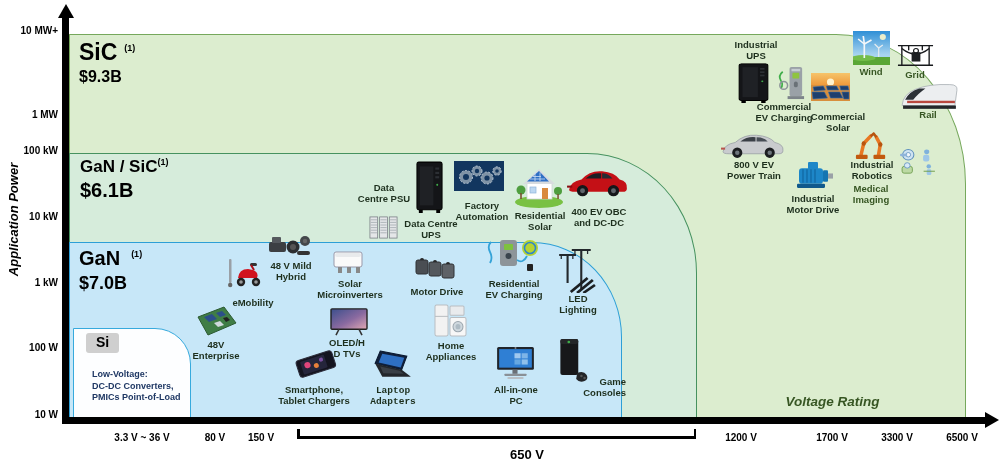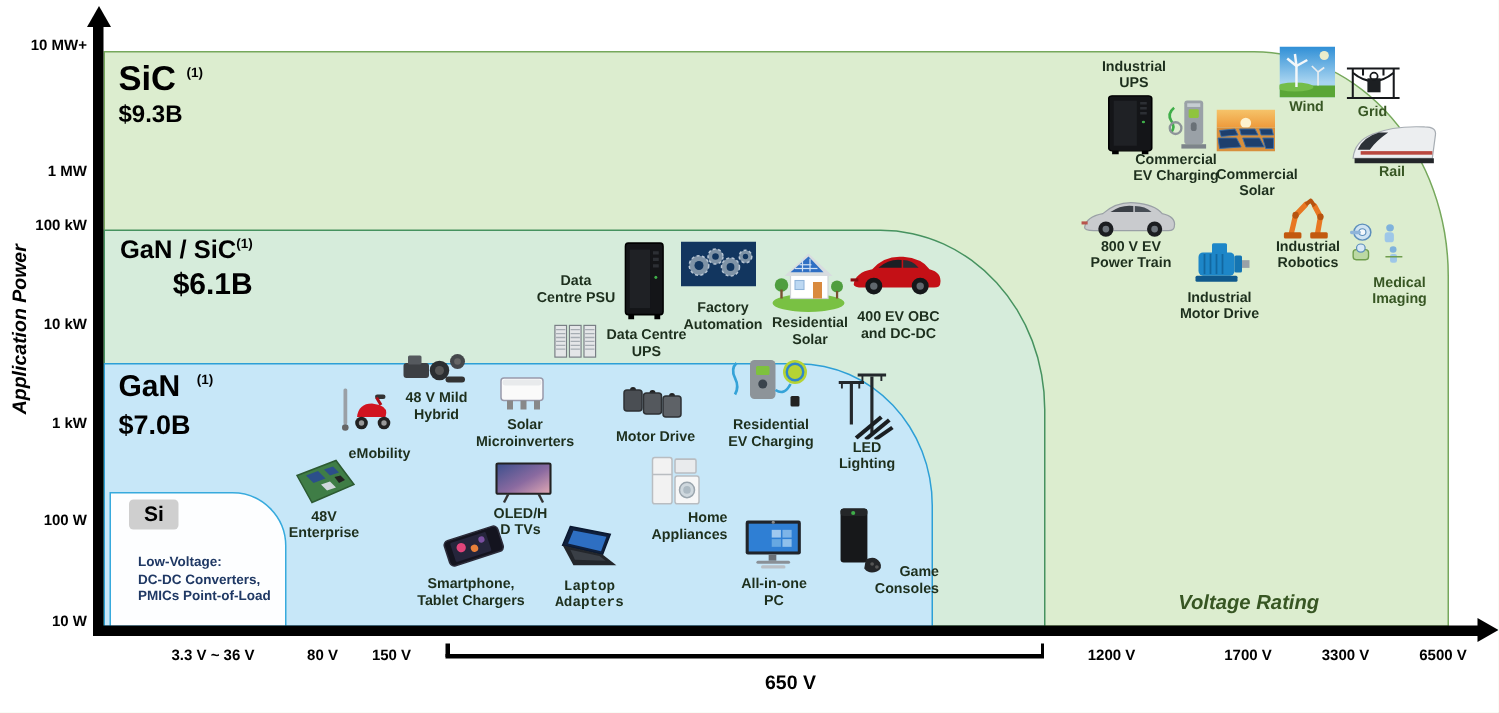--- a/index.html
+++ b/index.html
@@ -7,21 +7,21 @@
           font-family:"Liberation Sans",sans-serif;}
   
   .region{position:absolute;box-sizing:border-box;}
   .region-sic   {left:69px;top:34px;width:897px;height:384px;background:#dcedcf;border:1.6px solid #76a85c;border-top-right-radius:130px 150px;z-index:1;}
   .region-gansic{left:69px;top:153px;width:628px;height:265px;background:#d6ecdb;border:1.6px solid #46925f;border-top-right-radius:110px 120px;z-index:2;}
   .region-gan   {left:69px;top:242px;width:553px;height:176px;background:#c7e7f8;border:1.6px solid #2d9fd6;border-top-right-radius:90px 95px;z-index:3;}
   .region-si    {left:73px;top:328px;width:118px;height:90px;background:#fdfeff;border:1.6px solid #37aadd;border-top-right-radius:36px;z-index:4;}
   
   .region-label{position:absolute;z-index:6;color:#000;font-weight:bold;line-height:1.08;}
   .rl-sic{left:79px;top:40px;}   .rl-sic .rl-name{font-size:23px;}   .rl-sic .rl-value{font-size:16px;margin-top:3px;}
-  .rl-gansic{left:80px;top:158px;text-align:right;} .rl-gansic .rl-name{font-size:17px;} .rl-gansic .rl-value{font-size:20px;margin-top:4px;}
+  .rl-gansic{left:80px;top:158px;} .rl-gansic .rl-name{font-size:17px;} .rl-gansic .rl-value{font-size:20px;margin-top:4px;}
   .rl-gan{left:79px;top:248px;}  .rl-gan .rl-name{font-size:20px;}   .rl-gan .rl-value{font-size:18px;margin-top:4px;}
   .region-label sup{font-size:9px;font-weight:bold;}
   .rl-sic sup{margin-left:7px;} .rl-gan sup{margin-left:11px;}
   .si-badge{position:absolute;left:86px;top:333px;z-index:6;background:#cfcfcf;border-radius:3px;
             padding:1px 10px 3px;font-size:14px;font-weight:bold;color:#000;}
   .si-desc{position:absolute;left:92px;top:369px;z-index:6;font-size:9px;line-height:11.5px;
            font-weight:bold;color:#1f3864;white-space:pre-line;}
   
   .axis-bar{position:absolute;background:#000;z-index:7;}
   .y-axis-bar{left:62px;top:16px;width:7px;height:406px;}
@@ -238,21 +238,21 @@
     <div class="item-icon" style="left: 432px; top: 303px; width: 38px; height: 37px;">
       <svg preserveAspectRatio="none" viewBox="0 0 38 36" width="100%" height="100%">
         <rect x="3" y="2" width="13" height="30" rx="1.5" fill="#f2f2f2" stroke="#b9bdc1"></rect>
         <line x1="3" y1="13" x2="16" y2="13" stroke="#b9bdc1"></line>
         <rect x="18" y="3" width="14" height="9" rx="1" fill="#e9ebed" stroke="#b9bdc1"></rect>
         <rect x="18" y="14" width="16" height="18" rx="1.5" fill="#f7f7f7" stroke="#b9bdc1"></rect>
         <circle cx="26" cy="23" r="5" fill="#cfd8de" stroke="#9aa5ad"></circle>
         <circle cx="26" cy="23" r="2.5" fill="#aebbc4"></circle>
       </svg>
     </div>
-    <div class="item-label" style="left: 417px; top: 341px; width: 68px; color: rgb(29, 47, 29); text-align: right;">Home
+    <div class="item-label" style="left: 417px; top: 341px; width: 68px; color: rgb(29, 47, 29);">Home
 Appliances</div>
     <div class="item-icon" style="left: 492px; top: 345px; width: 47px; height: 35px;">
       <svg preserveAspectRatio="none" viewBox="0 0 46 34" width="100%" height="100%">
         <rect x="5" y="2" width="36" height="22" rx="1.5" fill="#20242a"></rect>
         <rect x="7" y="4" width="32" height="18" fill="#2f7fd4"></rect>
         <rect x="22" y="8" width="6" height="5" fill="#9fc8ef"></rect>
         <rect x="29" y="8" width="6" height="5" fill="#7db4e8"></rect>
         <rect x="22" y="14" width="6" height="5" fill="#66a8e2"></rect>
         <rect x="29" y="14" width="6" height="5" fill="#8fc0ec"></rect>
         <circle cx="23" cy="3" r="1" fill="#888"></circle>
@@ -524,15 +524,15 @@
         <rect x="2" y="7" width="7" height="2.5" rx="1" fill="#8fb4d9"></rect>
         <circle cx="28" cy="5" r="2.5" fill="#7fb2dc"></circle>
         <rect x="24.5" y="8" width="6" height="7" rx="2" fill="#9ec7e8"></rect>
         <rect x="4" y="20" width="10" height="7" rx="2" fill="#bcd9a4" stroke="#6f9e4e" stroke-width="0.9"></rect>
         <circle cx="9" cy="19" r="2.8" fill="#d7e9f6" stroke="#5d8fbc" stroke-width="0.8"></circle>
         <circle cx="30" cy="20" r="2.2" fill="#7fb2dc"></circle>
         <rect x="28" y="23" width="4.5" height="6" rx="1.5" fill="#9ec7e8"></rect>
         <line x1="25" y1="25" x2="36" y2="25" stroke="#6f9e4e" stroke-width="1"></line>
       </svg>
     </div>
-    <div class="item-label" style="left: 904px; top: 184px; width: 58px; color: rgb(55, 86, 35);">Medical
+    <div class="item-label" style="left: 842px; top: 184px; width: 58px; color: rgb(55, 86, 35);">Medical
 Imaging</div>
   </div>
 
 </body></html>

